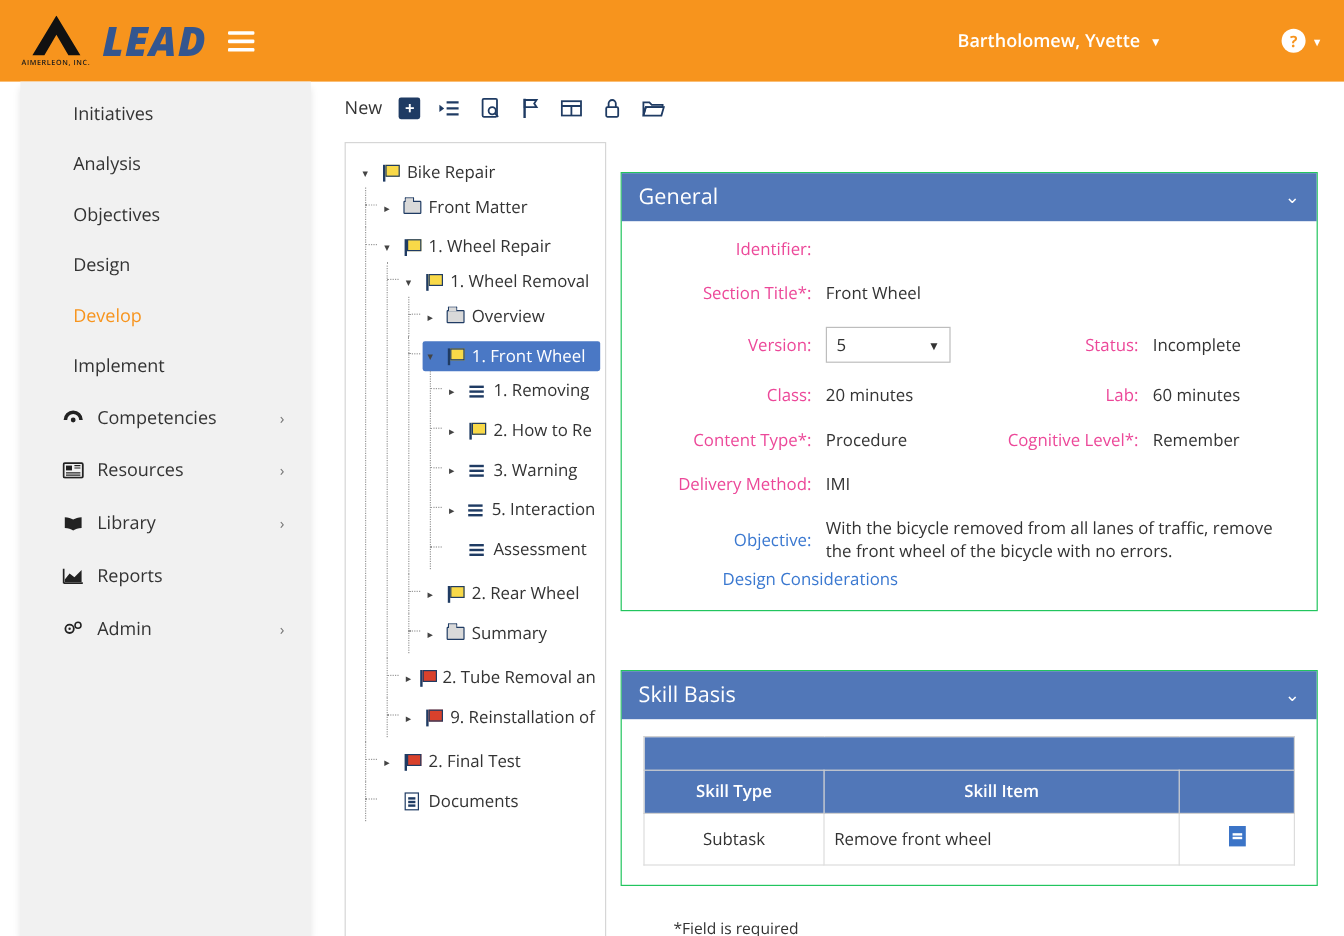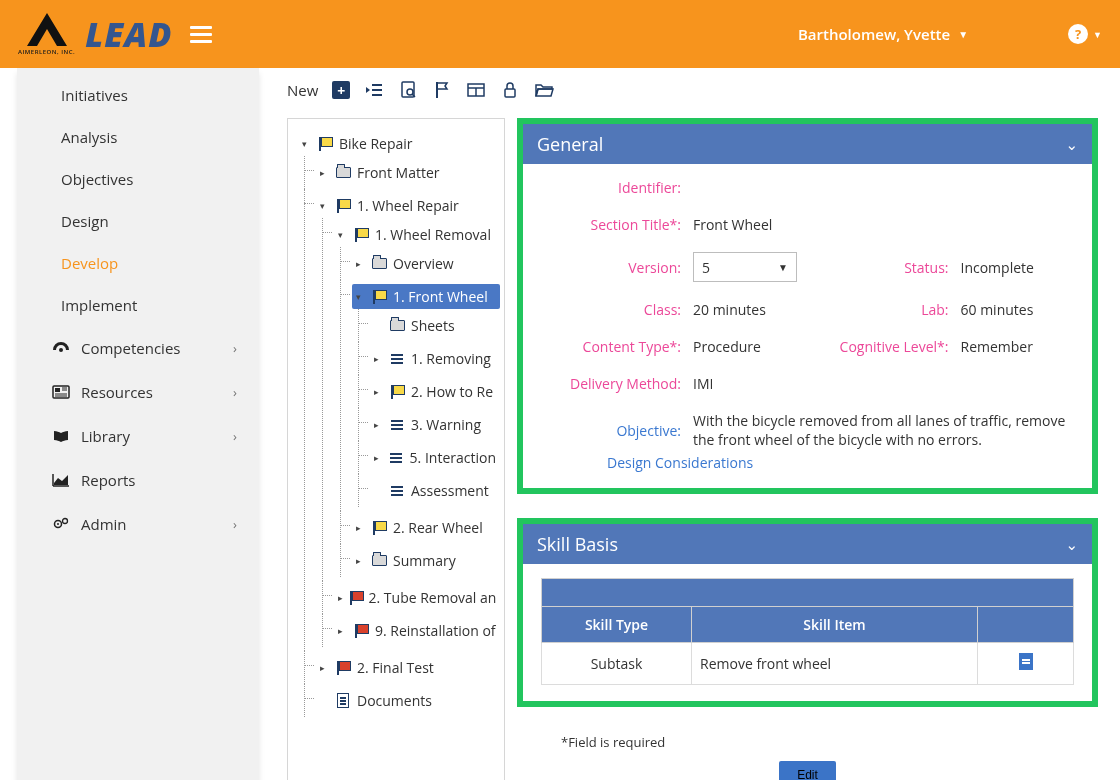--- a/index.html
+++ b/index.html
@@ -54,21 +54,21 @@
 .flag.y::after { content:""; position:absolute; left:3px; top:-1px; width:10px; height:8px; background:#f8d948; border:1px solid #1f3b63; }
 .flag.r::after { content:""; position:absolute; left:3px; top:-1px; width:10px; height:8px; background:#d9412c; border:1px solid #1f3b63; }
 .folder { width:15px; height:11px; background:#d9d9d9; border:1px solid #1f3b63; border-radius:1px; position:relative; }
 .folder::before { content:""; position:absolute; top:-4px; left:0; width:6px; height:3px; background:#d9d9d9; border:1px solid #1f3b63; border-bottom:none; border-radius:1px 1px 0 0; }
 .lines-ic { display:inline-flex; flex-direction:column; gap:2px; }
 .lines-ic span { width:12px; height:2px; background:#1f3b63; }
 .doc-ic { width:12px; height:15px; background:#fff; border:1px solid #1f3b63; position:relative; }
 .doc-ic::after { content:""; position:absolute; left:2px; top:3px; right:2px; height:2px; background:#1f3b63; box-shadow: 0 3px 0 #1f3b63, 0 6px 0 #1f3b63; }
 
 .detail-pane { flex: 1; display: flex; flex-direction: column; gap: 24px; }
-.panel { border: 6px solid #22c55e; background: #fff; }
+.panel { border: 1px solid #22c55e; background: #fff; margin-top: 25px; }
 .panel-head { background: #5177b8; color: #fff; padding: 8px 14px; font-size: 18px; display: flex; align-items: center; justify-content: space-between; }
 .panel-head .chev { font-size: 15px; cursor:pointer; }
 .panel-body { padding: 14px 18px 16px 18px; }
 
 .field-grid { display: grid; grid-template-columns: 140px 1fr 130px 1fr; row-gap: 18px; column-gap: 12px; align-items: center; font-size: 14px; }
 .fld-label { text-align: right; color: #ec4899; }
 .fld-label.link { color: #3a78d0; cursor:pointer; }
 .fld-val { color: #333; }
 .version-sel { width: 104px; height: 30px; border: 1px solid #bdbdbd; padding: 4px 8px; display:flex; align-items:center; justify-content:space-between; cursor:pointer; background:#fff; }
 .version-sel .tri { font-size:10px; }
@@ -277,29 +277,20 @@
                         </li>
                       <li>
                           <span class="row sel">
                             <span class="expander">▾</span>
                             <span class="ic">
                               <span class="flag y"></span>
                             </span>
                             <span>1. Front Wheel</span>
                           </span>
                         <ul>
-                          <li>
-                              <span class="row">
-                                <span class="expander"></span>
-                                <span class="ic">
-                                  <span class="folder"></span>
-                                </span>
-                                <span>Sheets</span>
-                              </span>
-                            </li>
                           <li>
                               <span class="row">
                                 <span class="expander">▸</span>
                                 <span class="ic lines-ic">
                                   <span></span>
                                   <span></span>
                                   <span></span>
                                 </span>
                                 <span>1. Removing</span>
                               </span>

